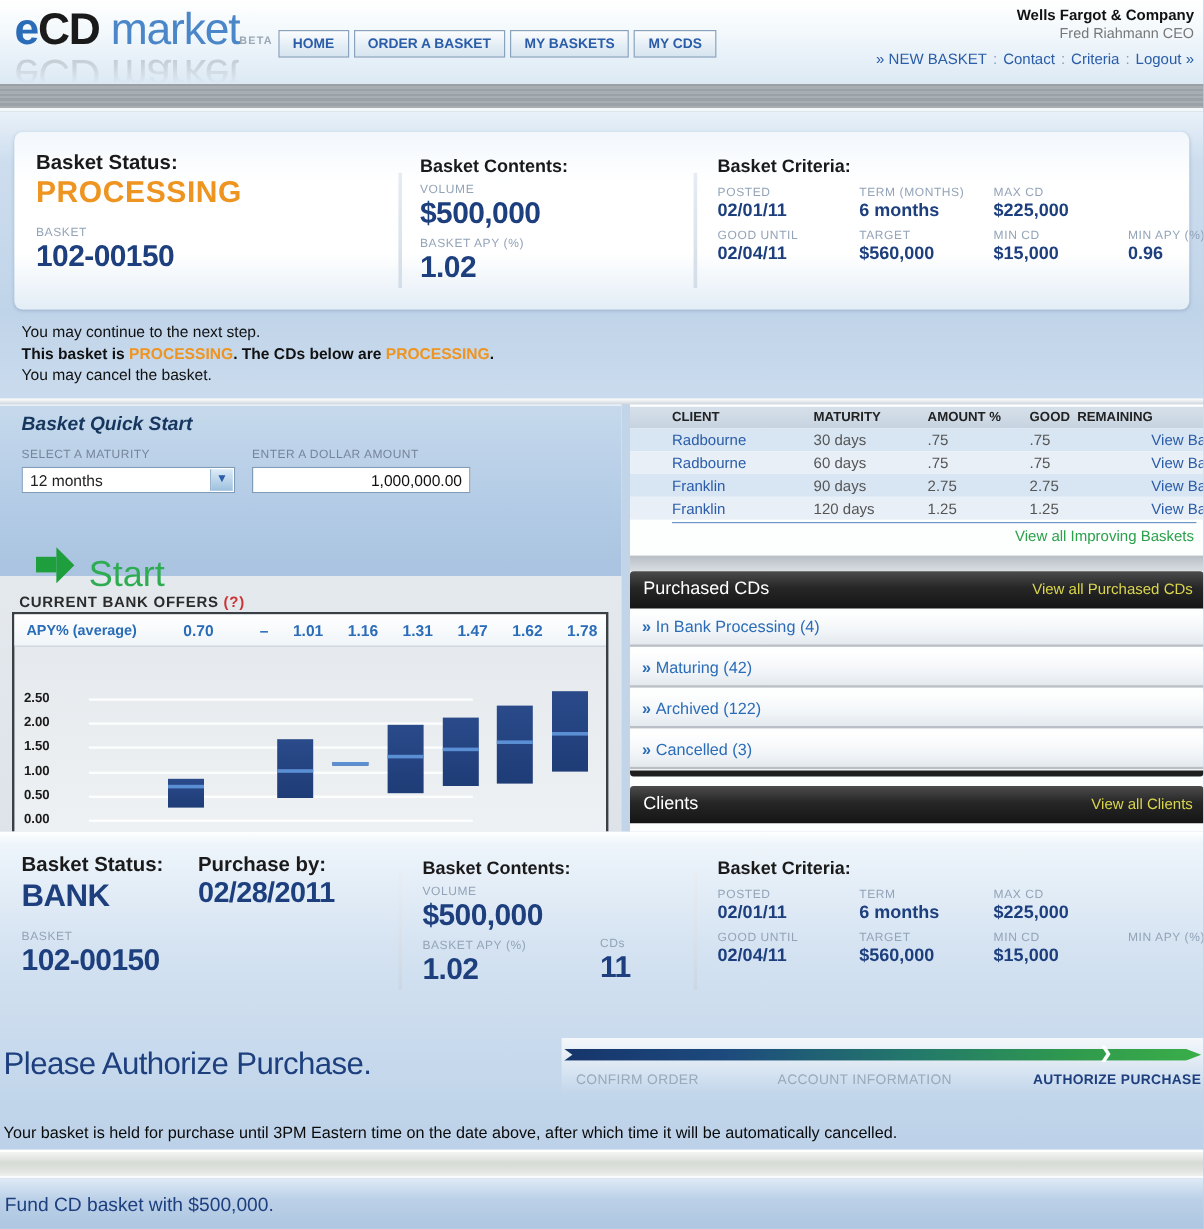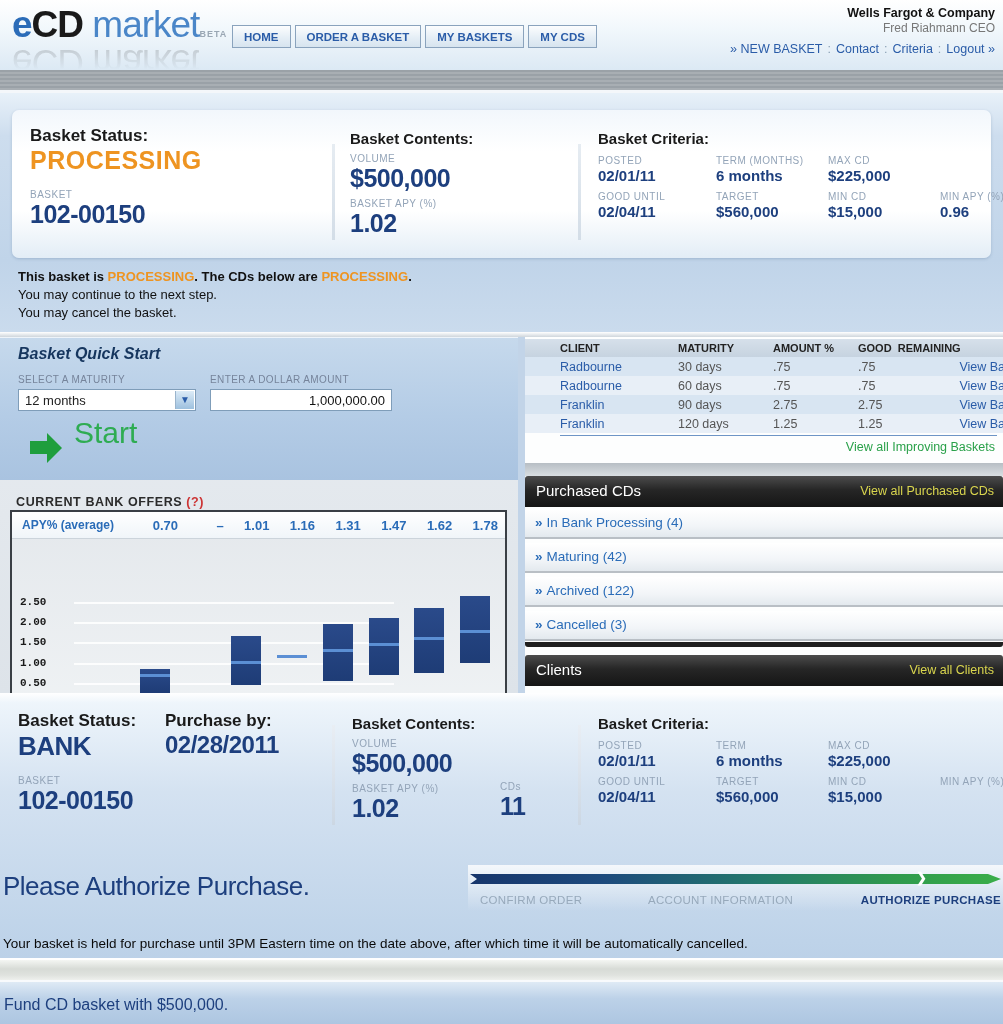--- a/index.html
+++ b/index.html
@@ -66,32 +66,32 @@
   .qs-select .sel-btn { position:absolute; right:1px; top:1px; width:19px; height:18px;
     background:linear-gradient(180deg,#dcebf7,#9dc0de); border-left:1px solid #9ab4cc;
     color:#2a5ca8; font-size:10px; text-align:center; line-height:18px; }
   .qs-input { position:absolute; left:210px; top:51px; width:182px; height:22px; border:1px solid #7f9db9;
     font-size:13px; text-align:right; padding-right:6px; font-family:"Liberation Sans",sans-serif; color:#111; }
   .start-row { position:absolute; left:30px; top:78px; display:flex; align-items:center; cursor:pointer; }
   .start-arrow { width:0; height:0; position:relative; margin-right:8px; }
   .start-arrow .bar { position:absolute; left:0; top:8px; width:17px; height:13px; background:#1f9e3d; }
   .start-arrow .tip { position:absolute; left:17px; top:0; width:0; height:0;
     border-top:15px solid transparent; border-bottom:15px solid transparent; border-left:15px solid #1f9e3d; }
-  .start-txt { font-size:30px; color:#2eac52; margin-left:36px; }
+  .start-txt { font-size:30px; color:#2eac52; margin-left:36px;margin-top:46px; }
 
   .offers-title { position:absolute; left:16px; top:158px; font-size:12.5px; font-weight:bold;
     letter-spacing:.6px; color:#2b2b2b; }
   .offers-title .help { color:#cc3333; }
   .chart-box { position:absolute; left:10px; top:173px; width:497px; height:200px;
     border:2px solid #3a3f45; background:linear-gradient(180deg,#e4e8ec,#eff2f4); }
   .chart-head { position:absolute; left:0; top:0; width:100%; height:27px;
     background:linear-gradient(180deg,#ffffff,#f0f5f9); border-bottom:1px solid #ccd4db; }
   .chart-head .ylab { position:absolute; left:10px; top:6px; font-size:12px; font-weight:bold; color:#2a6cb8; }
   .apy-val { position:absolute; top:6px; width:46px; text-align:right; font-size:13px; font-weight:bold; color:#2a6cb8; }
-  .chart-plot { position:absolute; left:0; top:44px; width:390px; height:170px;font-family:Liberation Mono, monospace; }
+  .chart-plot { position:absolute; left:0; top:24px; width:390px; height:170px; }
   .gridline { position:absolute; left:62px; right:8px; height:2px; background:rgba(255,255,255,.85); }
   .ytick { position:absolute; left:8px; width:40px; font-size:11px; font-weight:bold; color:#1a1a1a; }
   .cbar { position:absolute; width:30px; background:linear-gradient(180deg,#2a4a8a,#1e3c76); }
   .cavg { position:absolute; width:30px; height:3px; background:#5b8fd4; }
 
   
   .right-col { position:absolute; left:525px; top:337px; width:478px; height:356px; overflow:hidden; background:#fdfefe; }
   .ib-table { position:absolute; left:0; top:2px; width:478px; }
   .ib-row { display:grid; grid-template-columns:118px 95px 85px 85px 95px; height:19px; align-items:center;
     font-size:12.5px; padding-left:35px; }
@@ -212,22 +212,22 @@
               <div class="val-md">$15,000</div>
             </div>
           <div class="crit-cell">
               <div class="lbl-sm">MIN APY (%)</div>
               <div class="val-md">0.96</div>
             </div>
         </div>
       </div>
     </div>
     <div class="msgs">
+      <div>You may continue to the next step.</div>
       <div><b><span>This basket is </span><span class="msg-orange">PROCESSING</span><span>. The CDs below are </span><span class="msg-orange">PROCESSING</span><span>.</span></b></div>
-      <div>You may continue to the next step.</div>
       <div>You may cancel the basket.</div>
     </div>
   </div>
 
   <div class="mid-divider"></div>
 
   <div class="left-col">
     <div class="quick-start">
       <div class="qs-title">Basket Quick Start</div>
       <div class="qs-lbl" style="left:18px;">SELECT A MATURITY</div>

